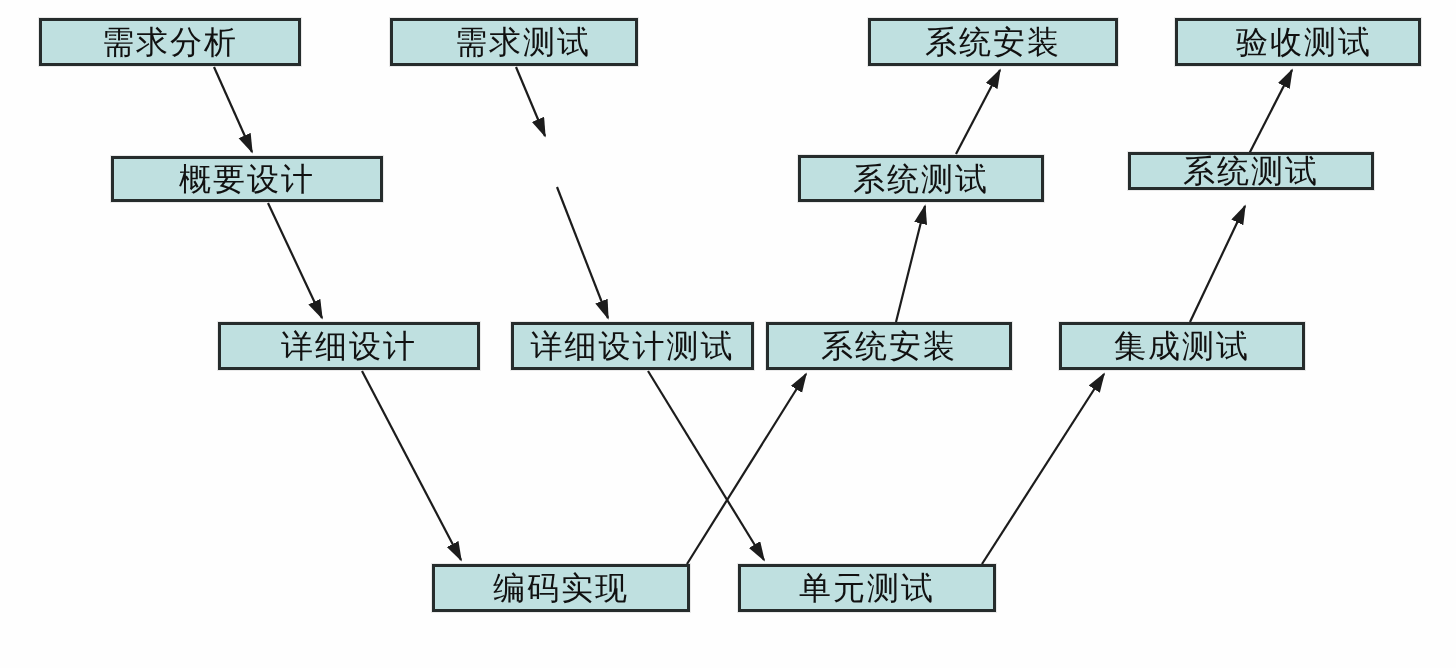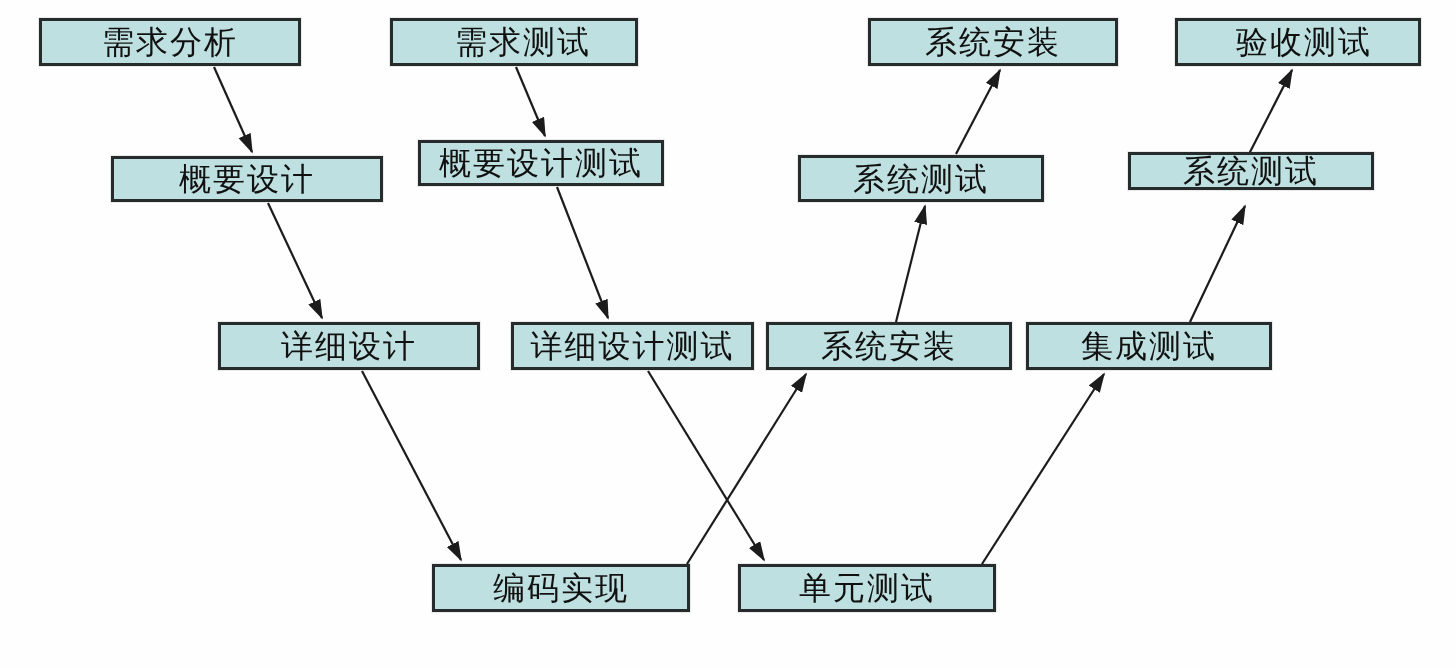--- a/index.html
+++ b/index.html
@@ -83,39 +83,36 @@
     </div>
     <div class="node" style="left: 868px; top: 18px; width: 250px; height: 48px;">
       <span>系统安装</span>
     </div>
     <div class="node" style="left: 1175px; top: 18px; width: 246px; height: 48px; padding-left: 12px;">
       <span>验收测试</span>
     </div>
     <div class="node" style="left: 111px; top: 156px; width: 272px; height: 46px;">
       <span>概要设计</span>
     </div>
-    <div class="node" style="left: 418px; top: 140px; width: 246px; height: 46px;">
-      <span>概要设计测试</span>
-    </div>
     <div class="node" style="left: 798px; top: 155px; width: 246px; height: 47px;">
       <span>系统测试</span>
     </div>
     <div class="node" style="left: 1128px; top: 152px; width: 246px; height: 38px;">
       <span>系统测试</span>
     </div>
     <div class="node" style="left: 218px; top: 322px; width: 262px; height: 48px;">
       <span>详细设计</span>
     </div>
     <div class="node" style="left: 511px; top: 322px; width: 243px; height: 48px;">
       <span>详细设计测试</span>
     </div>
     <div class="node" style="left: 766px; top: 322px; width: 246px; height: 48px;">
       <span>系统安装</span>
     </div>
-    <div class="node" style="left: 1026px; top: 322px; width: 246px; height: 48px;">
+    <div class="node" style="left: 1059px; top: 322px; width: 246px; height: 48px;">
       <span>集成测试</span>
     </div>
     <div class="node" style="left: 432px; top: 564px; width: 258px; height: 48px;">
       <span>编码实现</span>
     </div>
     <div class="node" style="left: 738px; top: 564px; width: 258px; height: 48px;">
       <span>单元测试</span>
     </div>
   </div>
 

